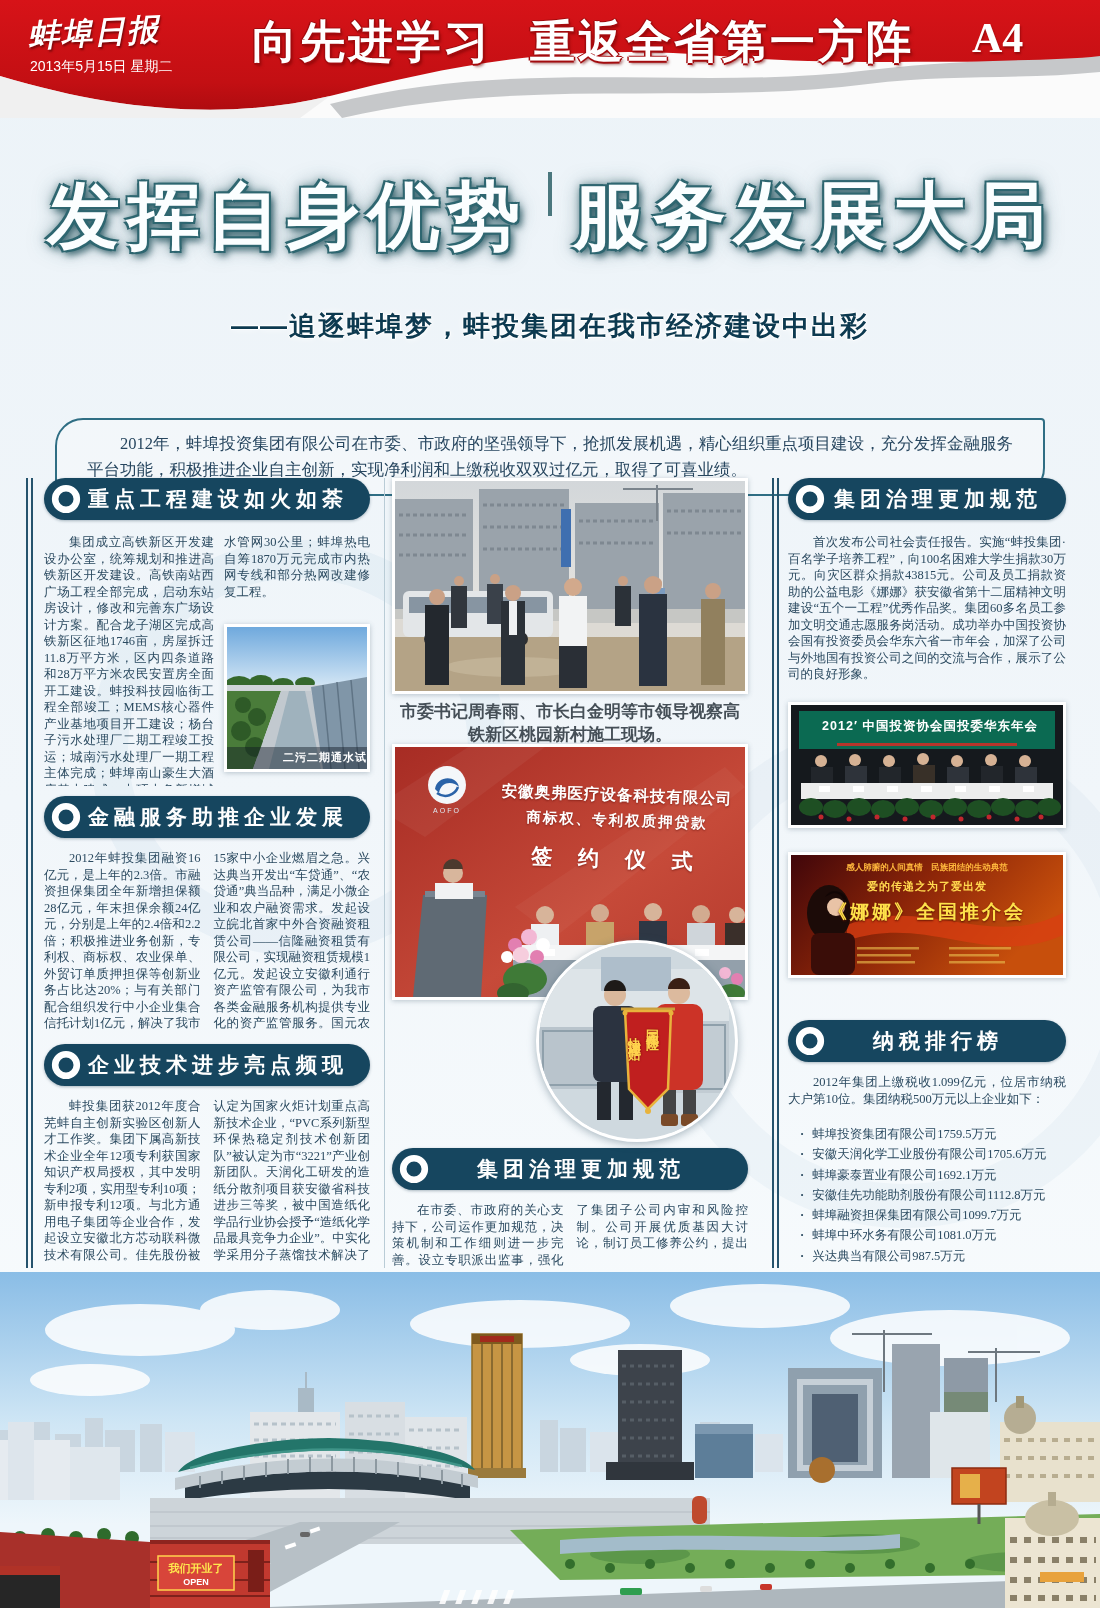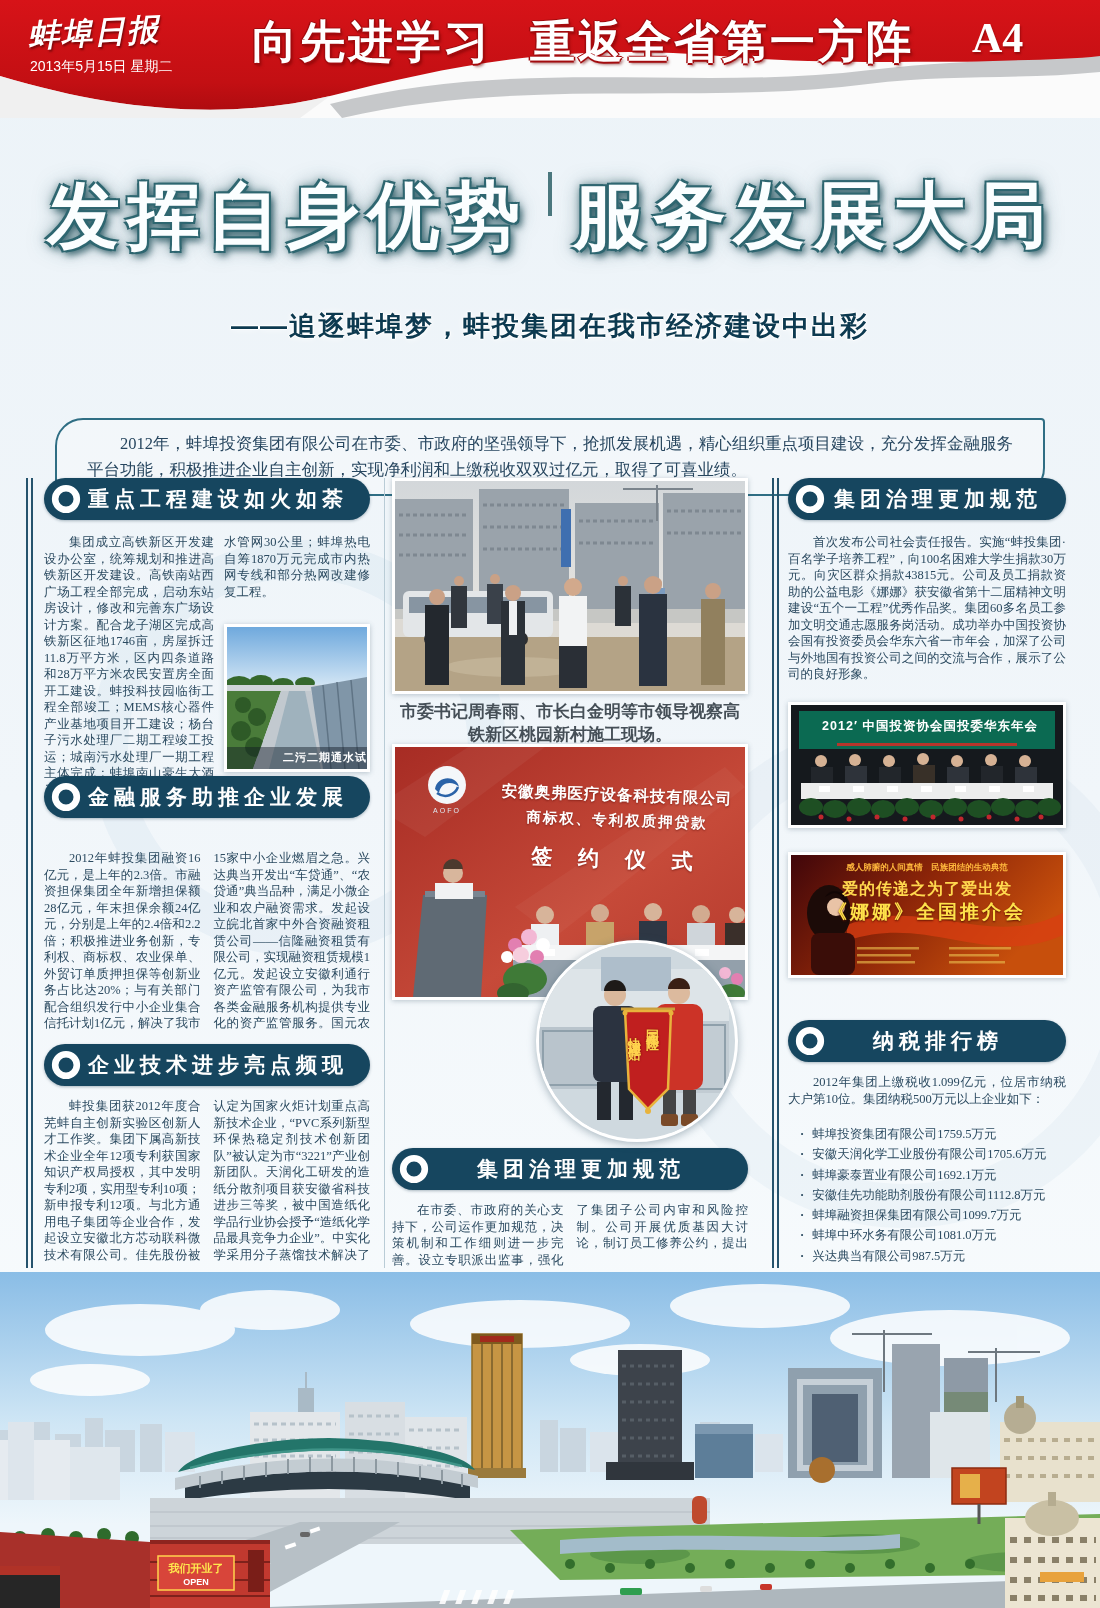--- a/index.html
+++ b/index.html
@@ -174,21 +174,21 @@
               <line x1="110" y1="55" x2="118" y2="142"></line>
               <line x1="124" y1="53" x2="132" y2="142"></line>
             </g>
           <rect y="120" width="140" height="22" fill="rgba(15,25,35,.45)"></rect>
         </svg>
         <div class="ph-overlay sewage-cap" style="bottom:4px;margin-left:40px;">二污二期通水试运营</div>
       </div>
     </div>
   </div>
 
-  <div class="pill layer" style="left:44px;top:776px;width:326px;">
+  <div class="pill layer" style="left:44px;top:796px;width:326px;">
     <span class="pill-icon">
       <svg viewBox="0 0 34 34">
           <g fill="#fff">
             <path d="M17,2 A15,15 0 0 1 32,17 L25,17 A8,8 0 0 0 17,9 Z"></path>
             <path d="M17,2 A15,15 0 0 1 32,17 L25,17 A8,8 0 0 0 17,9 Z" transform="rotate(90 17 17)"></path>
             <path d="M17,2 A15,15 0 0 1 32,17 L25,17 A8,8 0 0 0 17,9 Z" transform="rotate(180 17 17)"></path>
             <path d="M17,2 A15,15 0 0 1 32,17 L25,17 A8,8 0 0 0 17,9 Z" transform="rotate(270 17 17)"></path>
           </g>
         </svg>
     </span>
@@ -532,21 +532,21 @@
       <g fill="#e8b84a" opacity="0.65">
           <rect x="66" y="92" width="62" height="2.5"></rect>
           <rect x="66" y="99" width="54" height="2.5"></rect>
           <rect x="66" y="106" width="58" height="2.5"></rect>
           <rect x="158" y="92" width="62" height="2.5"></rect>
           <rect x="158" y="99" width="50" height="2.5"></rect>
           <rect x="158" y="106" width="56" height="2.5"></rect>
         </g>
     </svg>
     <div class="ph-overlay nana-txt" style="top:7px;font-size:8.5px;color:#ffb83d;">感人肺腑的人间真情　民族团结的生动典范</div>
-    <div class="ph-overlay nana-txt" style="top:24px;font-size:16px;color:#ffd84e;letter-spacing:1px;">爱的传递之为了爱出发</div>
+    <div class="ph-overlay nana-txt" style="top:24px;font-size:11px;color:#ffd84e;letter-spacing:1px;">爱的传递之为了爱出发</div>
     <div class="ph-overlay nana-txt" style="top:44px;font-size:19px;color:#ffe24a;letter-spacing:3px;text-shadow:0 1px 2px #5a1000;">《娜娜》全国推介会</div>
   </div>
 
   <div class="pill layer" style="left:788px;top:1020px;width:278px;">
     <span class="pill-icon">
       <svg viewBox="0 0 34 34">
           <g fill="#fff">
             <path d="M17,2 A15,15 0 0 1 32,17 L25,17 A8,8 0 0 0 17,9 Z"></path>
             <path d="M17,2 A15,15 0 0 1 32,17 L25,17 A8,8 0 0 0 17,9 Z" transform="rotate(90 17 17)"></path>
             <path d="M17,2 A15,15 0 0 1 32,17 L25,17 A8,8 0 0 0 17,9 Z" transform="rotate(180 17 17)"></path>

